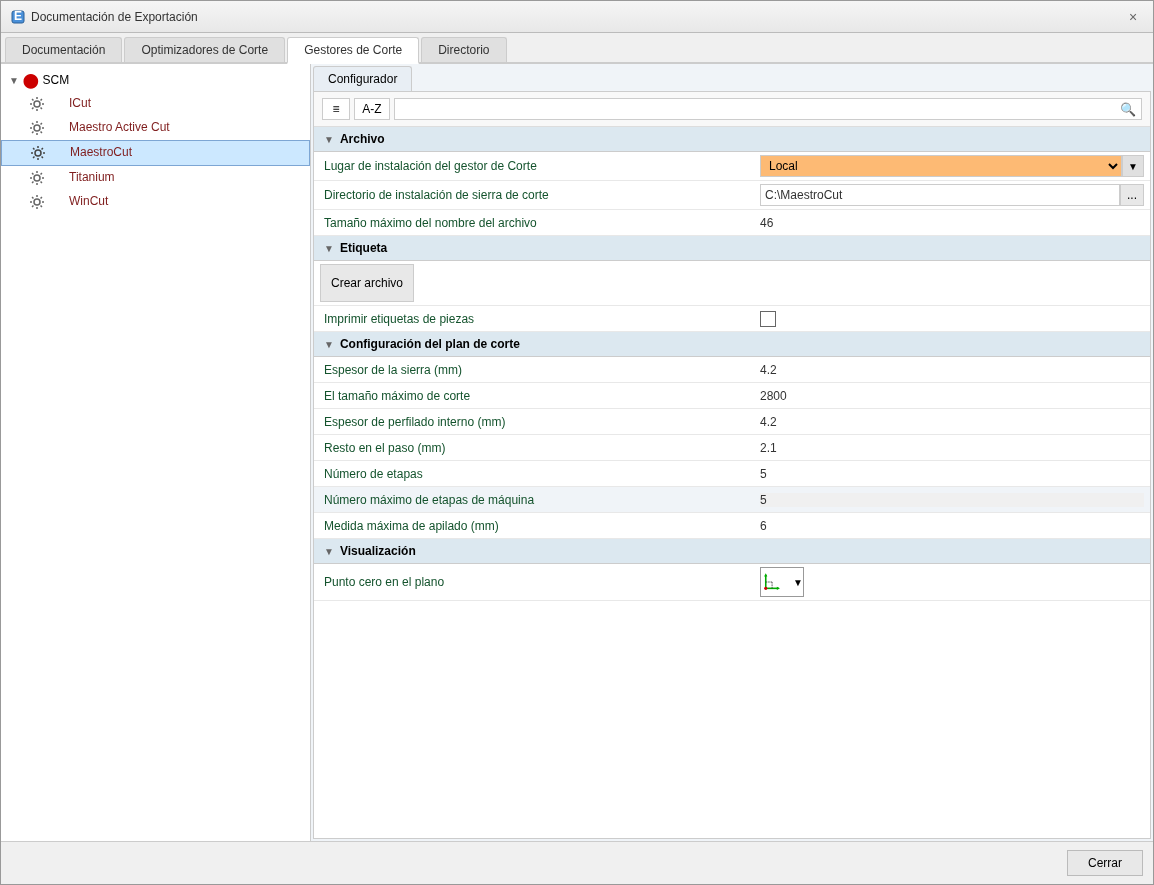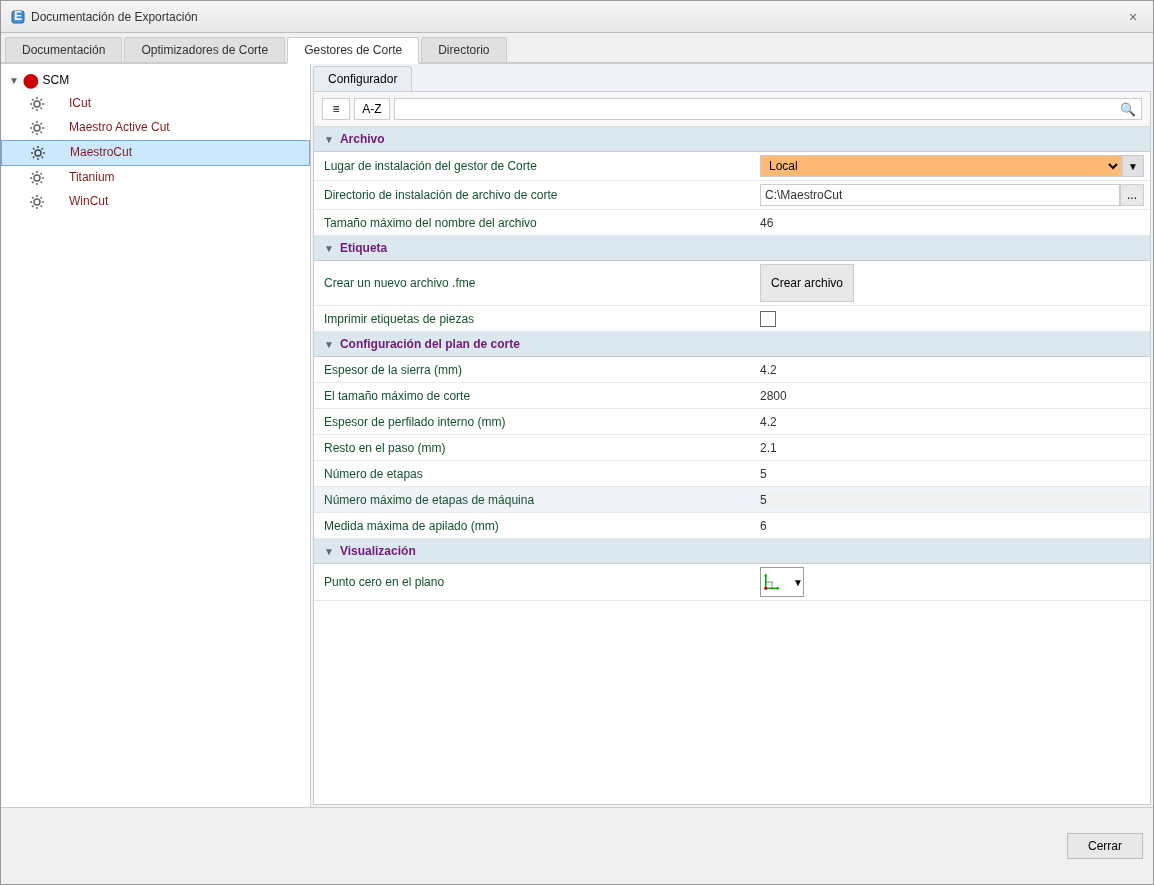--- a/index.html
+++ b/index.html
@@ -31,37 +31,37 @@
     .configurator-tab { background: #e8eef4; border: 1px solid #ccc; border-bottom: none; padding: 5px 14px; display: inline-block; border-radius: 3px 3px 0 0; margin-bottom: 0; }
     .config-body { background: #fff; border: 1px solid #ccc; flex: 1; overflow-y: auto; padding: 0; }
 
     .toolbar { display: flex; align-items: center; gap: 4px; padding: 6px 8px; border-bottom: 1px solid #ddd; background: #f8f8f8; }
     .toolbar-btn { width: 28px; height: 22px; border: 1px solid #ccc; background: #fff; cursor: pointer; display: flex; align-items: center; justify-content: center; font-size: 11px; }
     .search-box { flex: 1; height: 22px; border: 1px solid #ccc; padding: 0 4px; background: #fff; display: flex; align-items: center; justify-content: flex-end; }
     .search-icon { color: #666; font-size: 13px; }
 
     .section { margin: 0; }
     .section-header { background: #dce8f0; padding: 5px 10px; display: flex; align-items: center; gap: 6px; cursor: pointer; border-bottom: 1px solid #ccc; }
-    .section-header-text { font-weight: bold; color: #701a75; font-size: 12px; }
+    .section-header-text { font-weight: bold; color: #000000; font-size: 12px; }
     .collapse-icon { color: #666; font-size: 10px; }
 
     .property-row { display: flex; align-items: center; border-bottom: 1px solid #e8e8e8; min-height: 26px; }
     .property-row.shaded { background: #f0f4f8; }
     .property-label { flex: 0 0 440px; padding: 4px 10px; color: #14532d; }
     .property-value { flex: 1; padding: 3px 6px; }
     .property-input { width: 100%; border: none; background: transparent; outline: none; color: #333; font-size: 12px; }
     .property-select-wrap { display: flex; align-items: center; }
     .property-select { flex: 1; border: 1px solid #ccc; background: #fdba74; padding: 2px 4px; font-size: 12px; height: 22px; }
     .property-select-arrow { width: 22px; height: 22px; border: 1px solid #ccc; background: #e0e0e0; display: flex; align-items: center; justify-content: center; cursor: pointer; font-size: 10px; }
     .btn-browse { border: 1px solid #ccc; background: #e8e8e8; padding: 2px 6px; cursor: pointer; font-size: 12px; height: 22px; }
     .btn-create { border: 1px solid #ccc; background: #e8e8e8; padding: 2px 10px; cursor: pointer; font-size: 12px; height: 38px; }
     .checkbox-cell { width: 16px; height: 16px; border: 1px solid #666; background: #fff; }
     .coord-btn { width: 44px; height: 30px; border: 1px solid #999; background: #fff; display: flex; align-items: center; justify-content: center; cursor: pointer; position: relative; }
 
-    .bottom-bar { padding: 25px 10px; display: flex; justify-content: flex-end; border-top: 1px solid #ccc; background: #f0f0f0; }
+    .bottom-bar { padding: 8px 10px; display: flex; justify-content: flex-end; border-top: 1px solid #ccc; background: #f0f0f0; }
     .btn-close { padding: 5px 20px; border: 1px solid #bbb; background: #e8e8e8; cursor: pointer; font-size: 12px; }
 
     .scm-icon { color: #cc0000; font-size: 14px; font-weight: bold; }
   </style>
 </head>
 <body>
 
 <div class="window">
 
   <div class="title-bar">
@@ -170,21 +170,21 @@
                 <select class="property-select">
                   <option>Local</option>
                   <option>Remote</option>
                 </select>
                 <div class="property-select-arrow">▼</div>
               </div>
             </div>
           </div>
 
           <div class="property-row">
-            <div class="property-label">Directorio de instalación de archivo de corte</div>
+            <div class="property-label">Directorio de instalación de sierra de corte</div>
             <div class="property-value" style="display:flex; align-items:center;">
               <input class="property-input" type="text" value="C:\MaestroCut" style="flex: 1 1 0%; border: 1px solid rgb(204, 204, 204); padding: 2px 4px; height: 22px;">
               <button class="btn-browse">...</button>
             </div>
           </div>
 
           <div class="property-row">
             <div class="property-label">Tamaño máximo del nombre del archivo</div>
             <div class="property-value">
               <input class="property-input" type="text" value="46" style="border: none; background: transparent; width: 100%;">
@@ -192,21 +192,20 @@
           </div>
         </div>
 
         <div class="section">
           <div class="section-header">
             <span class="collapse-icon">▼</span>
             <span class="section-header-text">Etiqueta</span>
           </div>
 
           <div class="property-row">
-            <div class="property-label">Crear un nuevo archivo .fme</div>
             <div class="property-value">
               <button class="btn-create">Crear archivo</button>
             </div>
           </div>
 
           <div class="property-row">
             <div class="property-label">Imprimir etiquetas de piezas</div>
             <div class="property-value">
               <div class="checkbox-cell"></div>
             </div>

